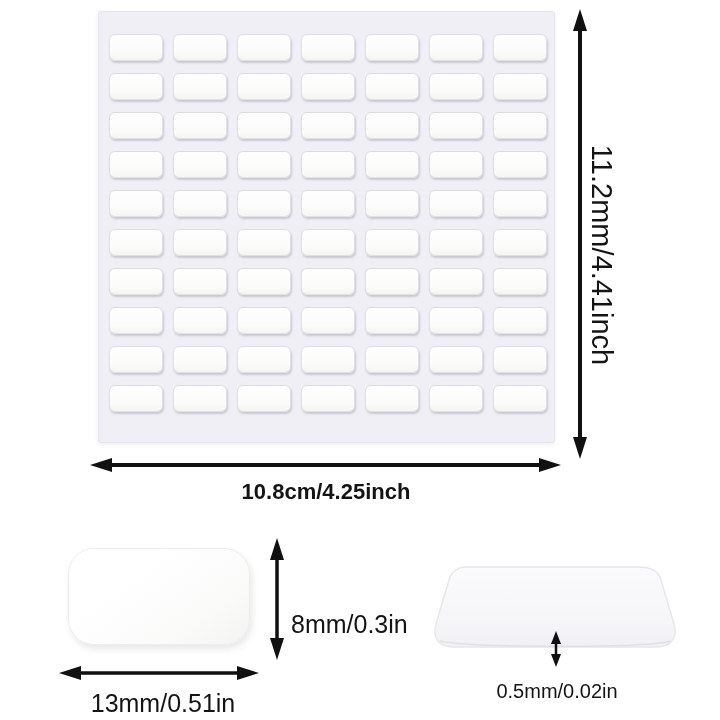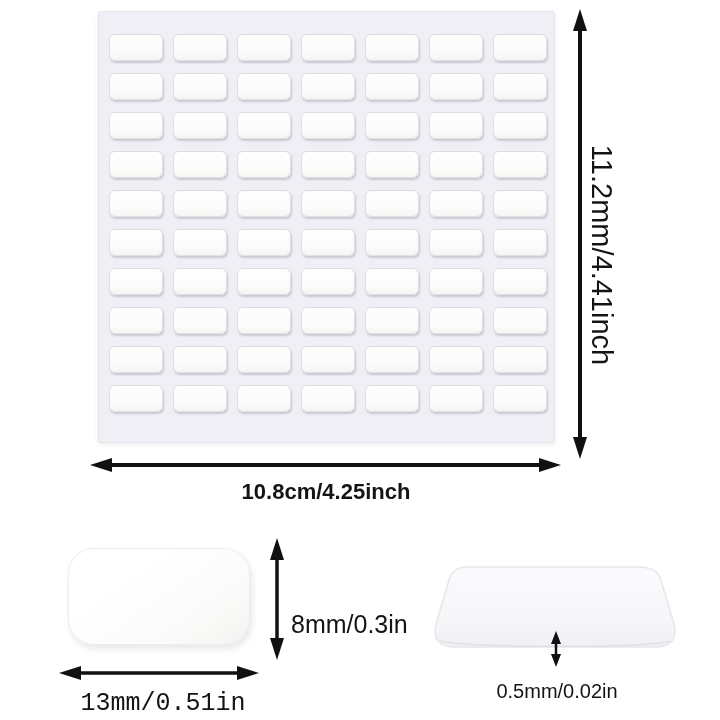--- a/index.html
+++ b/index.html
@@ -71,21 +71,20 @@
     top: 604px;
     font-size: 25px;
     transform: translateY(-50%);
     margin-top: 20px;
   }
   .label-pad-width {
     left: 163px;
     top: 703px;
     font-size: 25px;
     transform: translate(-50%, -50%);
-    font-family: Liberation Mono, monospace;
   }
   .label-pad-thickness {
     left: 557px;
     top: 691px;
     font-size: 20px;
     transform: translate(-50%, -50%);
   }
 
   
   .single-pad {

